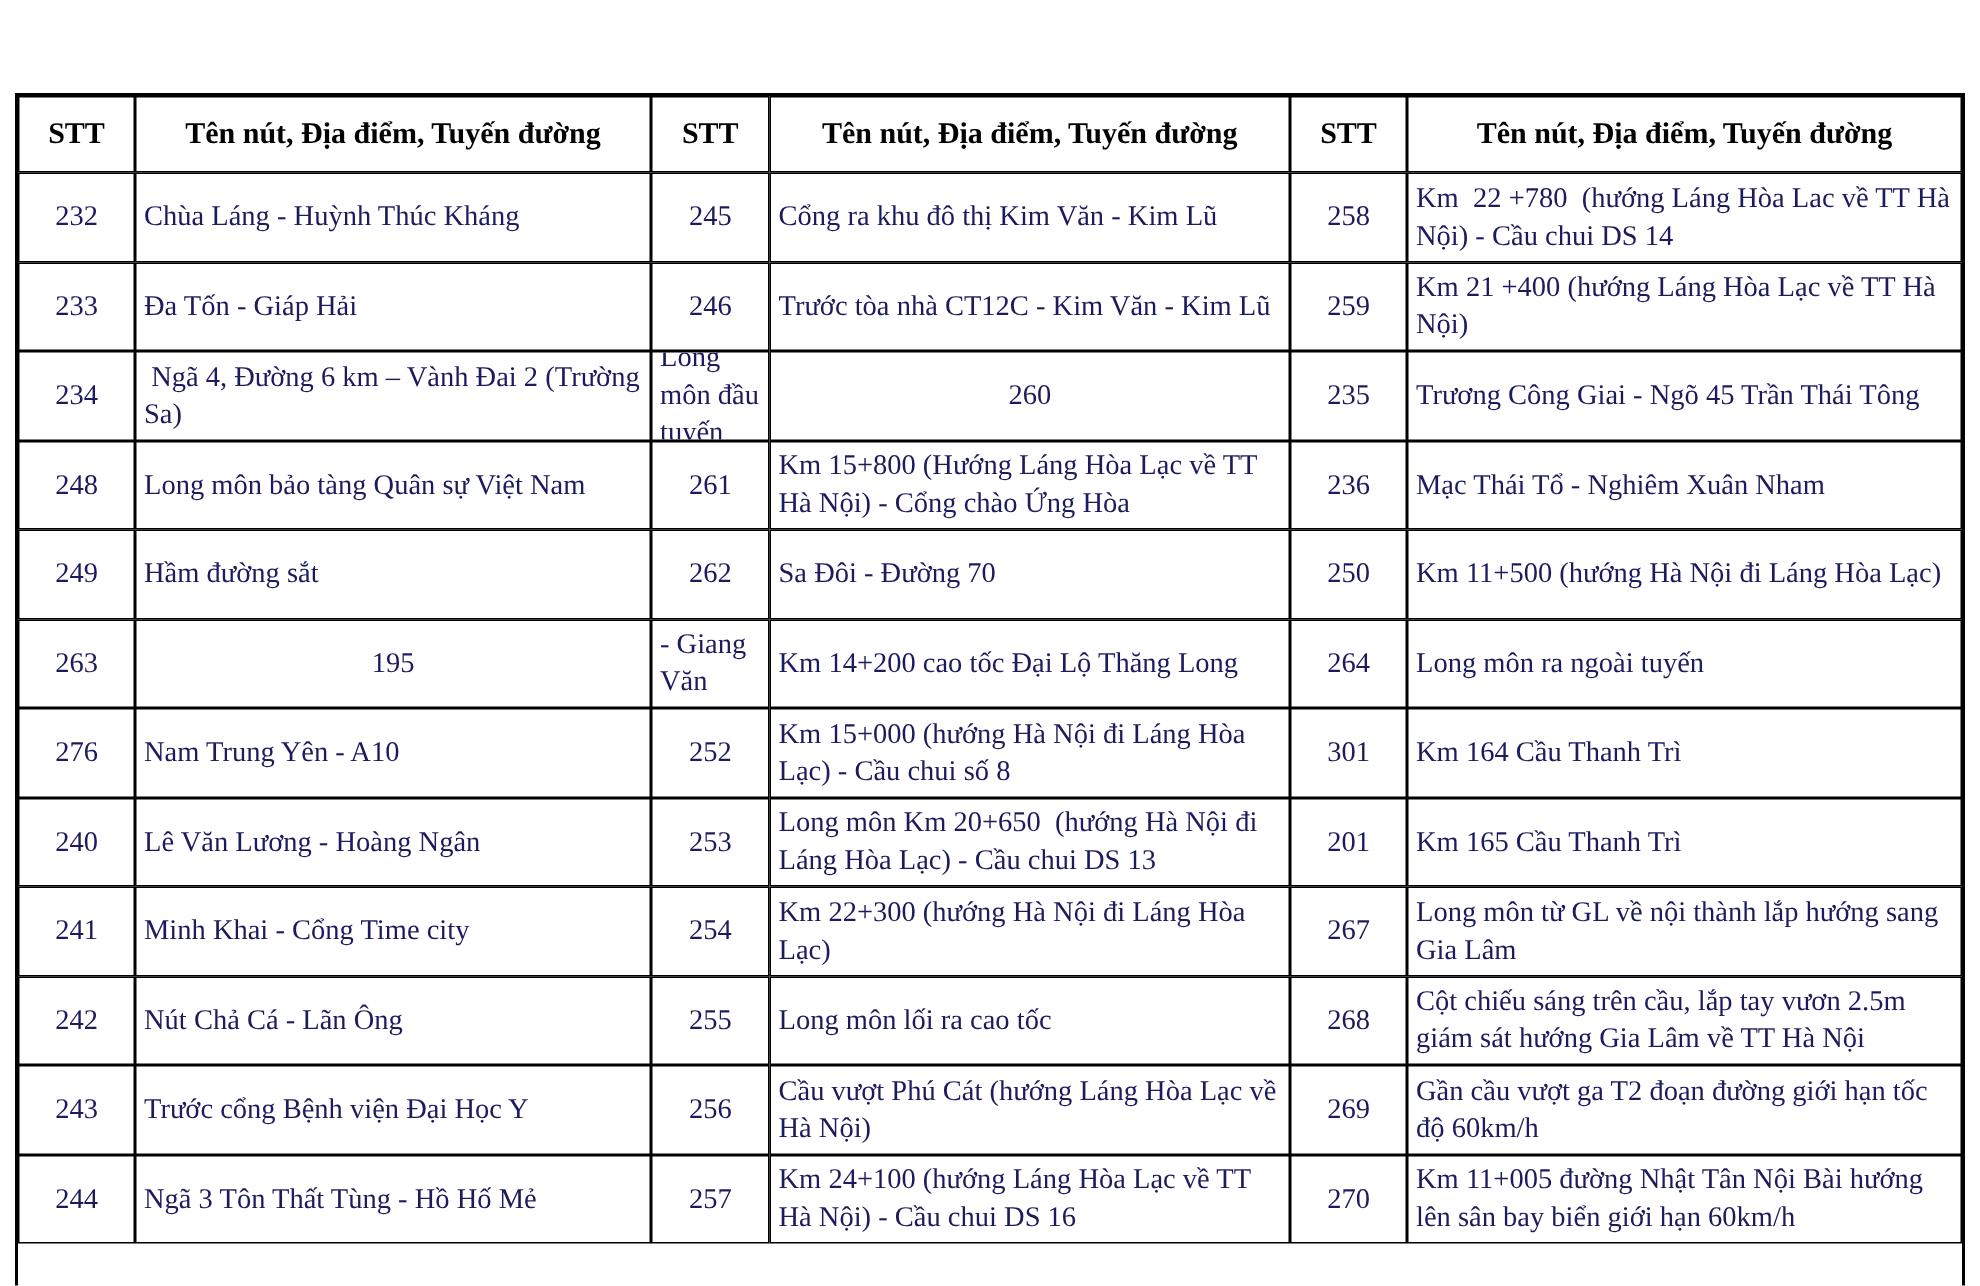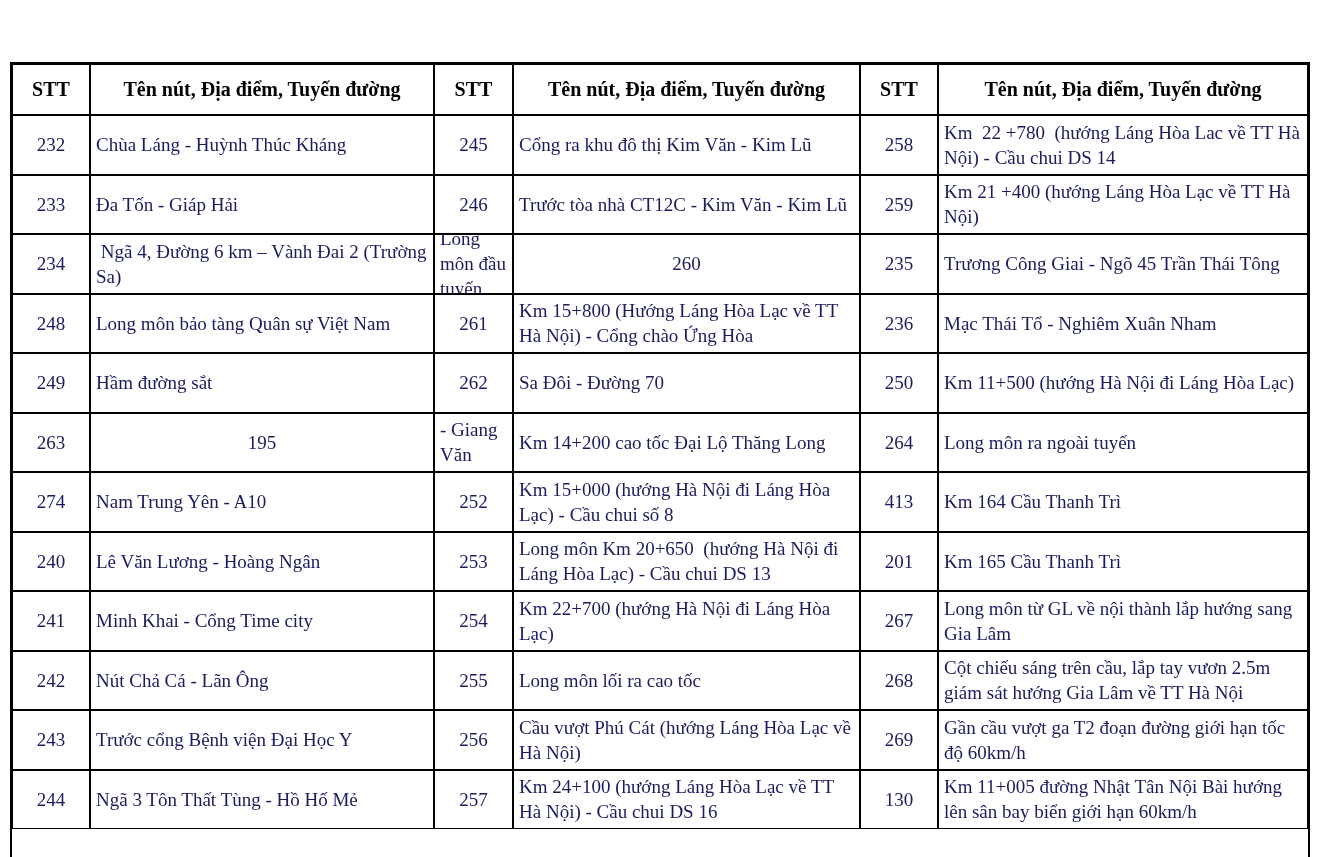--- a/index.html
+++ b/index.html
@@ -83,49 +83,49 @@
     <div class="cell stt">262</div>
     <div class="cell name">Sa Đôi - Đường 70</div>
     <div class="cell stt">250</div>
     <div class="cell name">Km 11+500 (hướng Hà Nội đi Láng Hòa Lạc)</div>
     <div class="cell stt">263</div>
     <div class="cell stt">195</div>
     <div class="cell name">Kim Mã - Giang Văn Minh</div>
     <div class="cell name">Km 14+200 cao tốc Đại Lộ Thăng Long</div>
     <div class="cell stt">264</div>
     <div class="cell name">Long môn ra ngoài tuyến</div>
-    <div class="cell stt">274</div>
+    <div class="cell stt">276</div>
     <div class="cell name">Nam Trung Yên - A10</div>
     <div class="cell stt">252</div>
     <div class="cell name">Km 15+000 (hướng Hà Nội đi Láng Hòa Lạc) - Cầu chui số 8</div>
-    <div class="cell stt">413</div>
+    <div class="cell stt">301</div>
     <div class="cell name">Km 164 Cầu Thanh Trì</div>
     <div class="cell stt">240</div>
     <div class="cell name">Lê Văn Lương - Hoàng Ngân</div>
     <div class="cell stt">253</div>
     <div class="cell name">Long môn Km 20+650  (hướng Hà Nội đi Láng Hòa Lạc) - Cầu chui DS 13</div>
     <div class="cell stt">201</div>
     <div class="cell name">Km 165 Cầu Thanh Trì</div>
     <div class="cell stt">241</div>
     <div class="cell name">Minh Khai - Cổng Time city</div>
     <div class="cell stt">254</div>
-    <div class="cell name">Km 22+700 (hướng Hà Nội đi Láng Hòa Lạc)</div>
+    <div class="cell name">Km 22+300 (hướng Hà Nội đi Láng Hòa Lạc)</div>
     <div class="cell stt">267</div>
     <div class="cell name">Long môn từ GL về nội thành lắp hướng sang Gia Lâm</div>
     <div class="cell stt">242</div>
     <div class="cell name">Nút Chả Cá - Lãn Ông</div>
     <div class="cell stt">255</div>
     <div class="cell name">Long môn lối ra cao tốc</div>
     <div class="cell stt">268</div>
     <div class="cell name">Cột chiếu sáng trên cầu, lắp tay vươn 2.5m giám sát hướng Gia Lâm về TT Hà Nội</div>
     <div class="cell stt">243</div>
     <div class="cell name">Trước cổng Bệnh viện Đại Học Y</div>
     <div class="cell stt">256</div>
     <div class="cell name">Cầu vượt Phú Cát (hướng Láng Hòa Lạc về Hà Nội)</div>
     <div class="cell stt">269</div>
     <div class="cell name">Gần cầu vượt ga T2 đoạn đường giới hạn tốc độ 60km/h</div>
     <div class="cell stt">244</div>
     <div class="cell name">Ngã 3 Tôn Thất Tùng - Hồ Hố Mẻ</div>
     <div class="cell stt">257</div>
     <div class="cell name">Km 24+100 (hướng Láng Hòa Lạc về TT Hà Nội) - Cầu chui DS 16</div>
-    <div class="cell stt">130</div>
+    <div class="cell stt">270</div>
     <div class="cell name">Km 11+005 đường Nhật Tân Nội Bài hướng lên sân bay biển giới hạn 60km/h</div>
   </div>
 
 </body></html>

